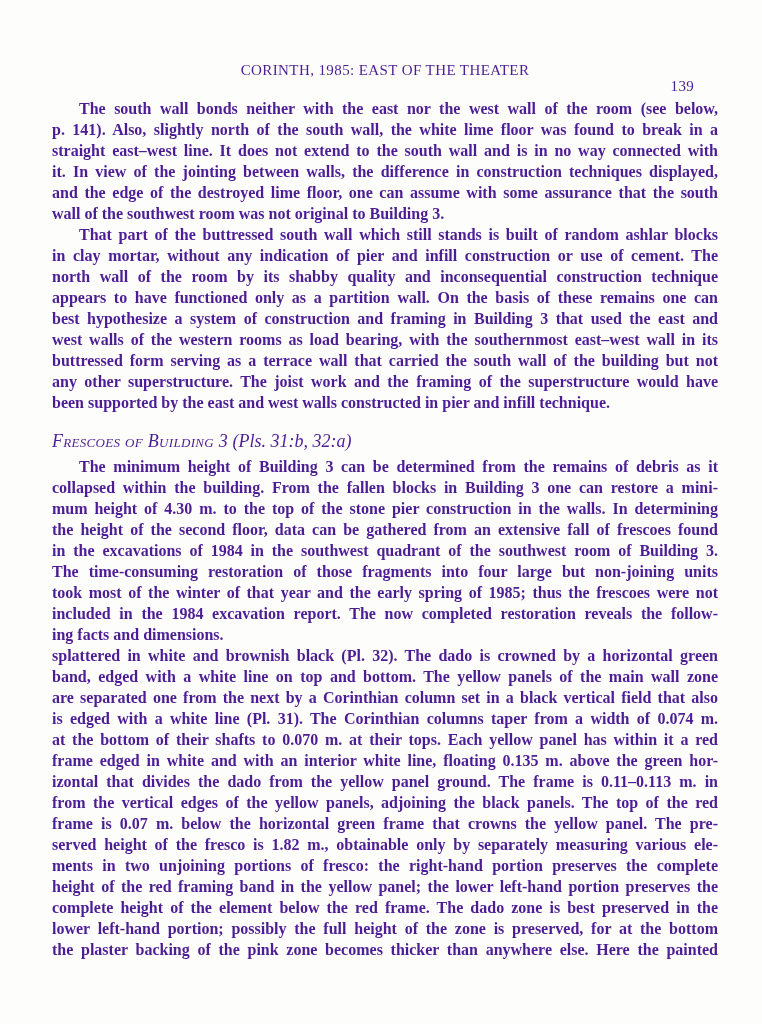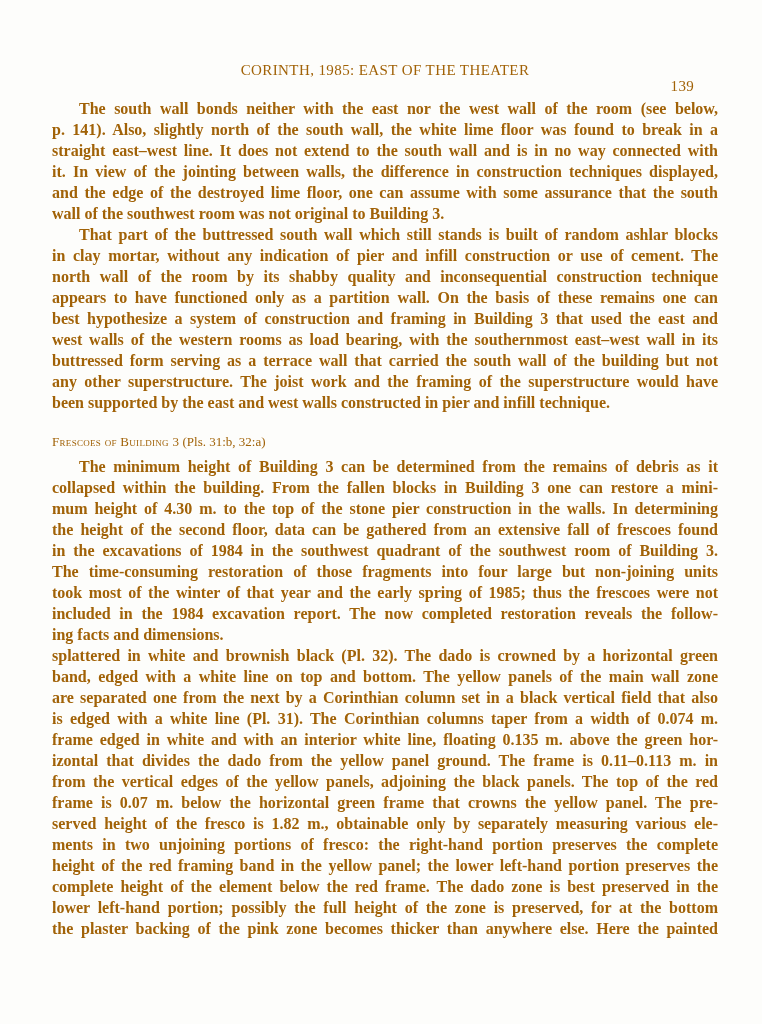--- a/index.html
+++ b/index.html
@@ -7,21 +7,21 @@
     width: 762px;
     height: 1024px;
     background: #f4f4f2;
     font-family: "Liberation Serif", "DejaVu Serif", serif;
   }
   .page {
     position: relative;
     width: 762px;
     height: 1024px;
     background: #fdfdfb;
-    color: #a16207;
+    color: #4c1d95;
     overflow: hidden;
   }
   .running-head {
     position: absolute;
     top: 61px;
     left: 52px;
     width: 666px;
     font-size: 15px;
     line-height: 19px;
   }
@@ -46,23 +46,24 @@
   }
   .paragraph { margin: 0; font-weight: bold; }
   .line {
     text-align: justify;
     text-align-last: justify;
   }
   .line.first { text-indent: 27px; }
   .line.flush { text-align-last: left; }
   .section-heading {
     margin: 18px 0 4px 0;
-    font-size: 13px;
+    font-size: 18px;
     font-weight: normal;
     line-height: 21px;
+    font-style: italic;
   }
   .section-heading .sc {
     font-variant: small-caps;
     letter-spacing: 0.3px;
   }
 </style>
 </head>
 <body>
 
 <div class="page">
@@ -107,20 +108,21 @@
         <div class="line">took most of the winter of that year and the early spring of 1985; thus the frescoes were not</div>
         <div class="line">included in the 1984 excavation report. The now completed restoration reveals the follow-</div>
         <div class="line flush">ing facts and dimensions.</div>
       </div>
 
     <div class="paragraph">
         <div class="line">splattered in white and brownish black (Pl. 32). The dado is crowned by a horizontal green</div>
         <div class="line">band, edged with a white line on top and bottom. The yellow panels of the main wall zone</div>
         <div class="line">are separated one from the next by a Corinthian column set in a black vertical field that also</div>
         <div class="line">is edged with a white line (Pl. 31). The Corinthian columns taper from a width of 0.074 m.</div>
+        <div class="line">at the bottom of their shafts to 0.070 m. at their tops. Each yellow panel has within it a red</div>
         <div class="line">frame edged in white and with an interior white line, floating 0.135 m. above the green hor-</div>
         <div class="line">izontal that divides the dado from the yellow panel ground. The frame is 0.11–0.113 m. in</div>
         <div class="line">from the vertical edges of the yellow panels, adjoining the black panels. The top of the red</div>
         <div class="line">frame is 0.07 m. below the horizontal green frame that crowns the yellow panel. The pre-</div>
         <div class="line">served height of the fresco is 1.82 m., obtainable only by separately measuring various ele-</div>
         <div class="line">ments in two unjoining portions of fresco: the right-hand portion preserves the complete</div>
         <div class="line">height of the red framing band in the yellow panel; the lower left-hand portion preserves the</div>
         <div class="line">complete height of the element below the red frame. The dado zone is best preserved in the</div>
         <div class="line">lower left-hand portion; possibly the full height of the zone is preserved, for at the bottom</div>
         <div class="line">the plaster backing of the pink zone becomes thicker than anywhere else. Here the painted</div>

